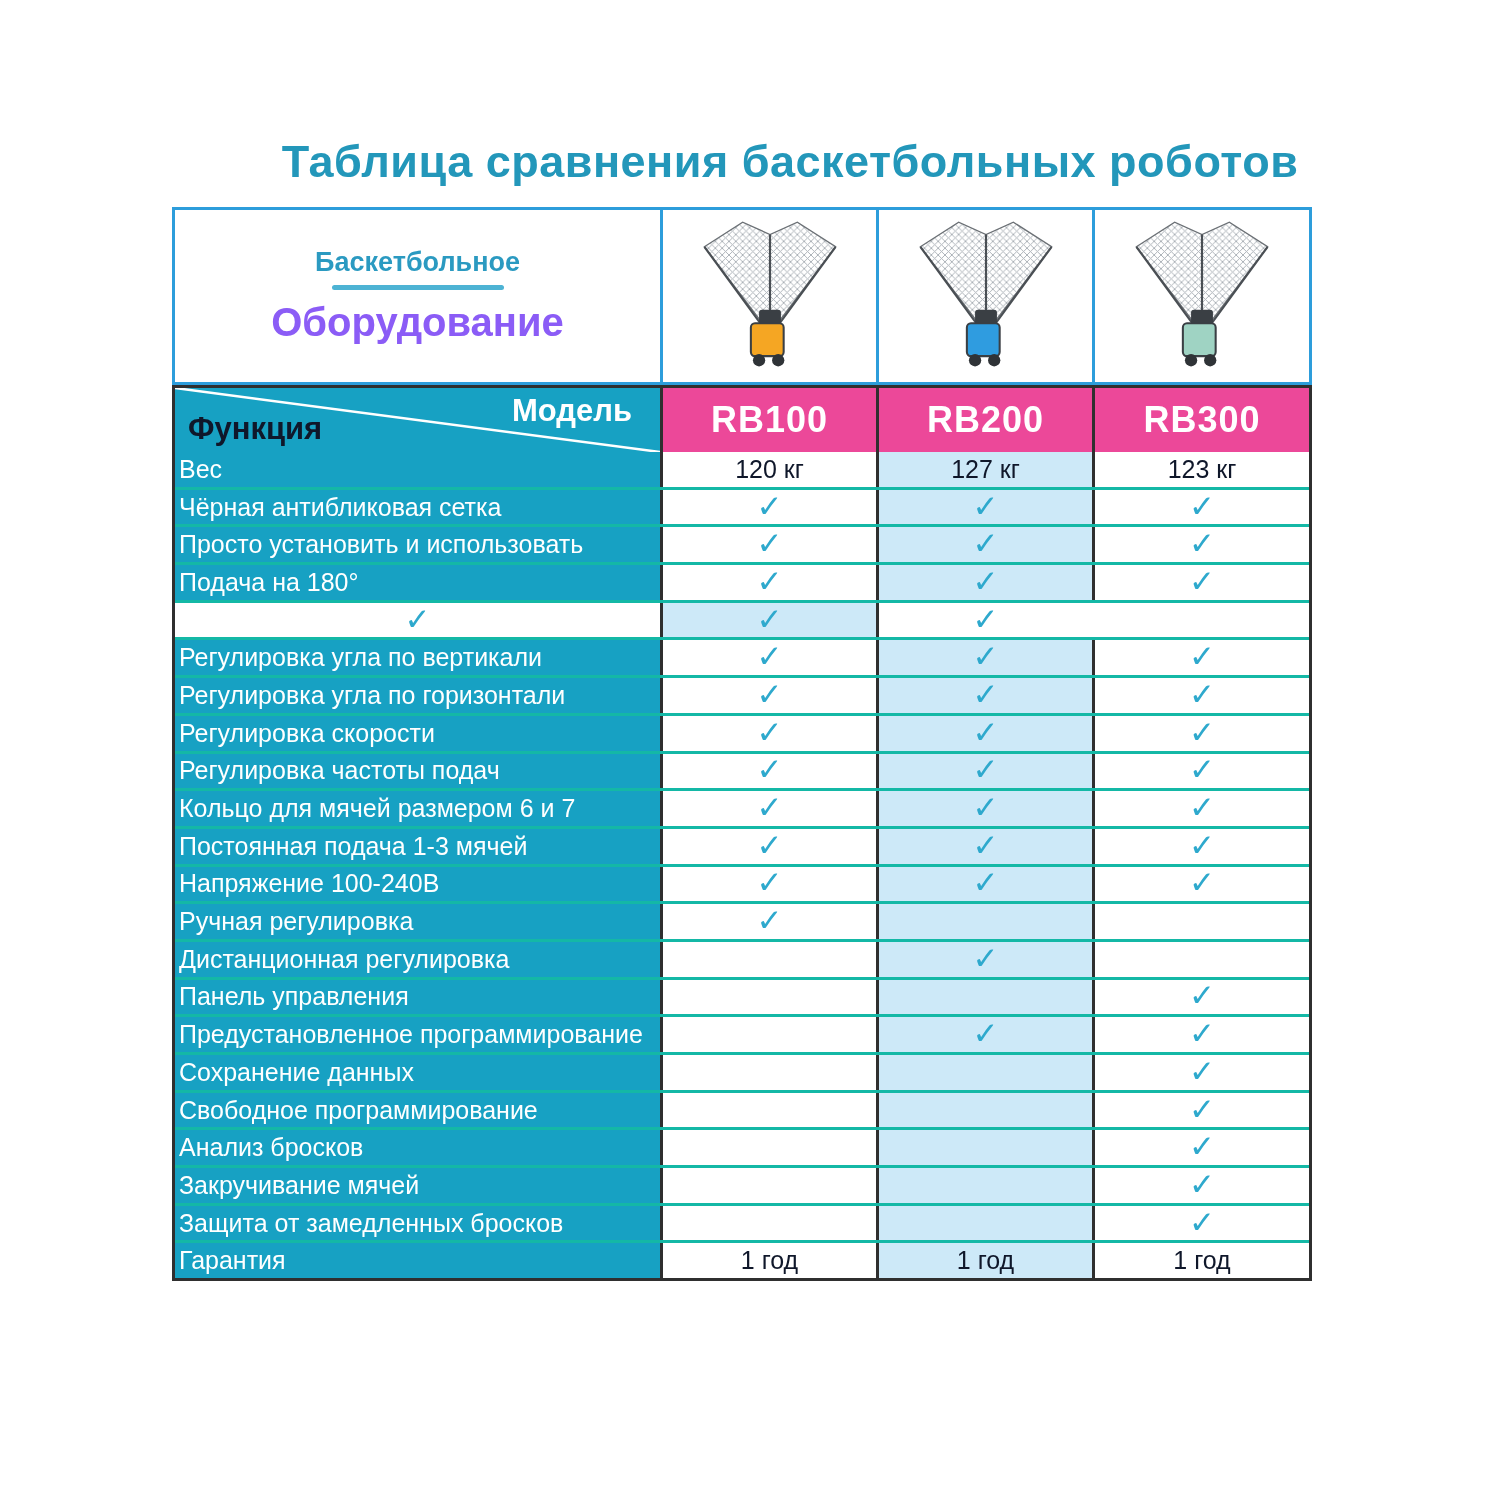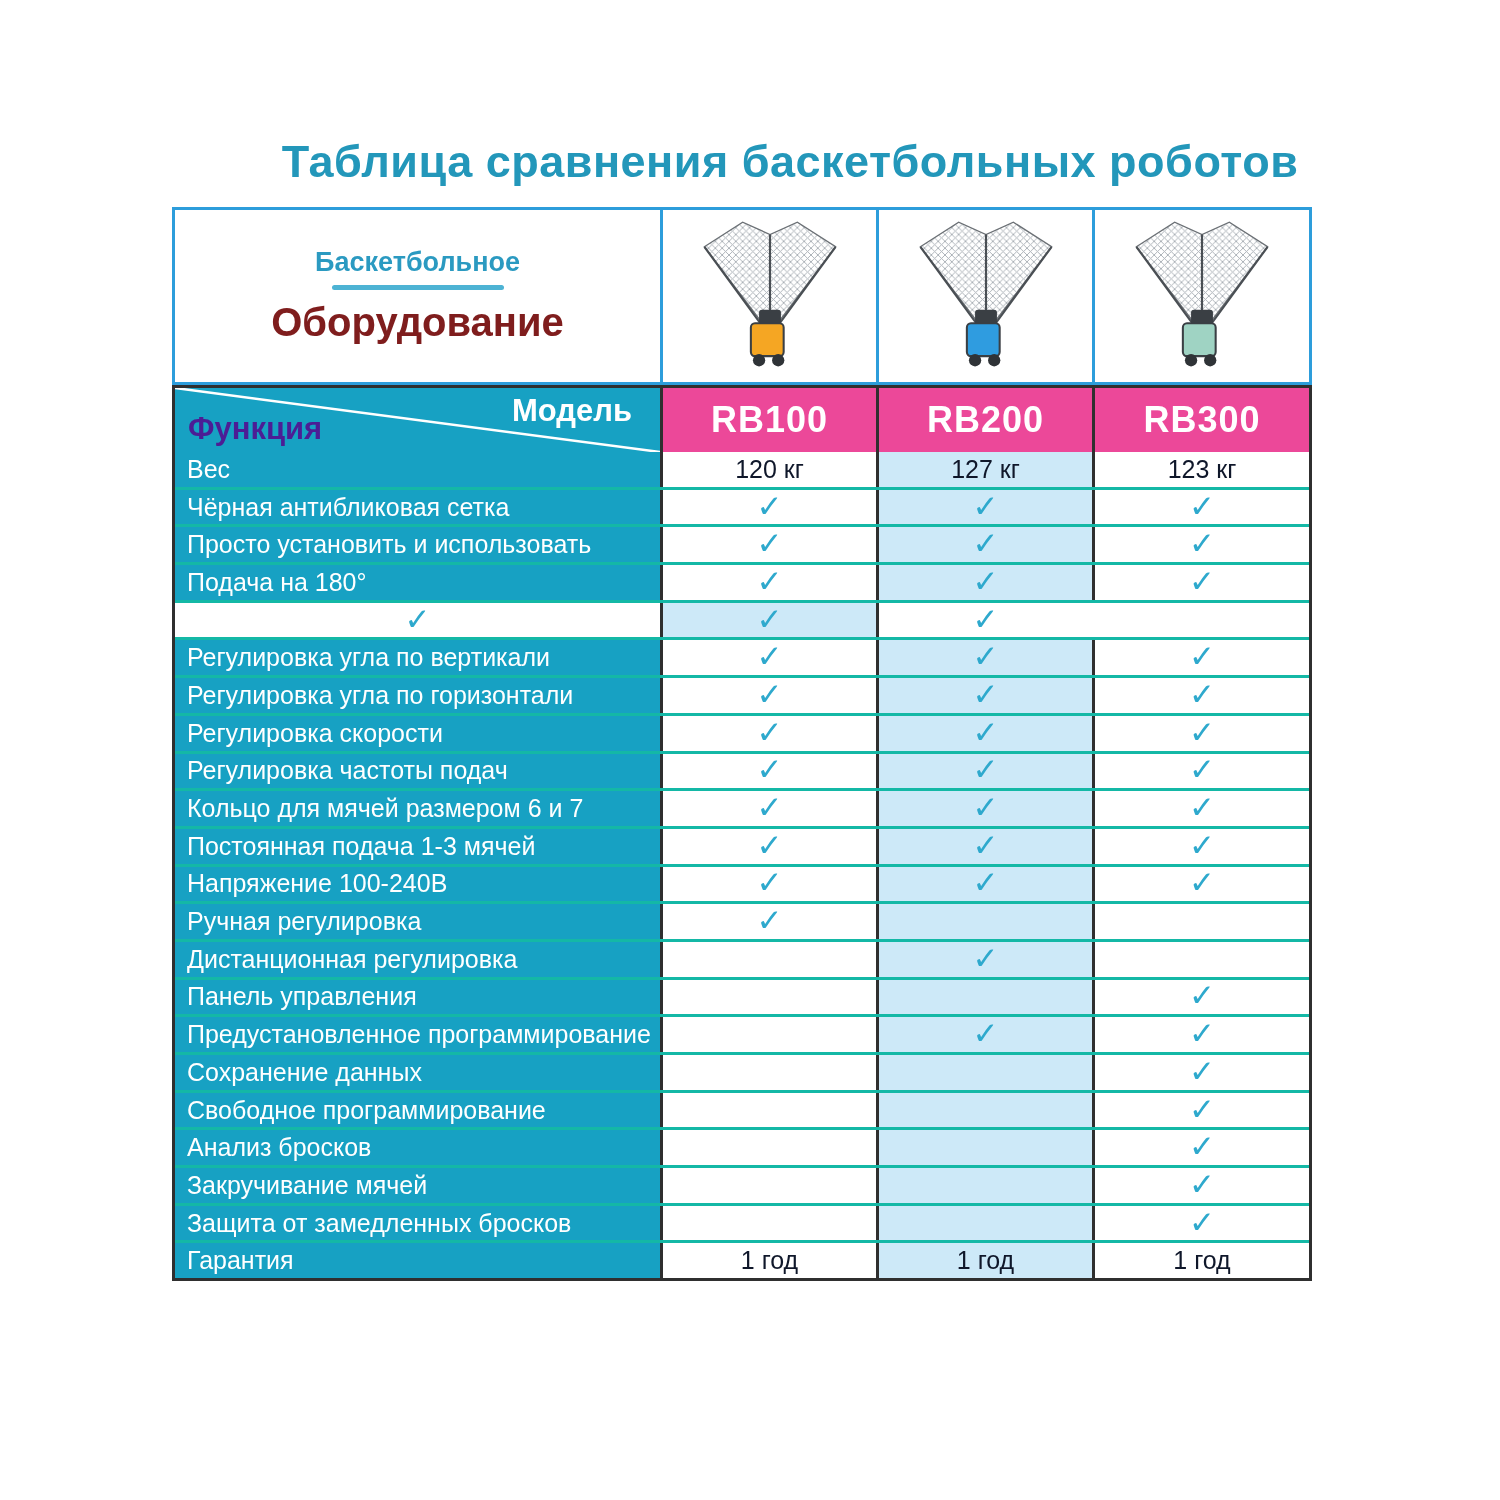--- a/index.html
+++ b/index.html
@@ -16,44 +16,44 @@
 
   
   .header-row{
     display:grid;grid-template-columns:485px 216px 216px 217px;
     width:1134px;height:172px;border:3px solid #2d9ddb;background:#fff;
   }
   .img-cell{border-left:3px solid #2d9ddb;display:flex;align-items:center;justify-content:center;overflow:hidden;}
   .logo-cell{display:flex;flex-direction:column;align-items:center;justify-content:center;}
   .logo-line1{font-size:27px;font-weight:600;color:#2b9ac1;line-height:1.1;}
   .logo-underline{width:172px;height:5px;border-radius:3px;background:#4db3d4;margin:7px 0 10px;}
-  .logo-line2{font-size:40px;font-weight:600;color:#7f1d1d;line-height:1.1;}
+  .logo-line2{font-size:40px;font-weight:600;color:#8b5cf6;line-height:1.1;}
   .robot{width:200px;height:164px;display:block;}
 
   
   .grid{width:1134px;border:3px solid #2f2f2f;background:#fff;}
   .grid-row{display:grid;grid-template-columns:485px 216px 216px 217px;}
   .grid-row + .grid-row{border-top:3px solid #14b8a6;}
   .cell{box-sizing:border-box;min-width:0;}
   .cell + .cell{border-left:3px solid #2f2f2f;}
 
   .model-row{height:64px;}
   .diag-cell{position:relative;background:#17a1c3;overflow:hidden;}
   .diag-line-svg{position:absolute;left:0;top:0;width:100%;height:100%;}
   .diag-model{position:absolute;top:5px;right:28px;color:#fff;font-size:31px;font-weight:700;text-align:right;}
-  .diag-func{position:absolute;bottom:5px;left:13px;color:#4c1d95;font-size:31px;font-weight:700;}
+  .diag-func{position:absolute;bottom:5px;left:13px;color:#0f172a;font-size:31px;font-weight:700;}
   .model-cell{
     background:#ec4899;color:#fff;display:flex;align-items:center;justify-content:center;
     font-size:36px;font-weight:800;letter-spacing:1px;
   }
 
   .data-row{height:34.7px;}
   .label-cell{
     background:#17a1c3;color:#fff;font-size:25px;font-weight:500;
-    display:flex;align-items:center;padding-left:12px;white-space:nowrap;overflow:hidden;
+    display:flex;align-items:center;padding-left:4px;white-space:nowrap;overflow:hidden;
   }
   .data-cell{display:flex;align-items:center;justify-content:center;background:#fff;}
   .data-cell.hl{background:#cde9f8;}
   .check{color:#2ea9cd;font-size:31px;font-weight:600;line-height:1;transform:translateY(-1px);}
   .val{color:#0f172a;font-size:25px;font-weight:400;line-height:1;}
 </style>
 </head>
 <body>
 
 <svg width="0" height="0" style="position:absolute" aria-hidden="true">

